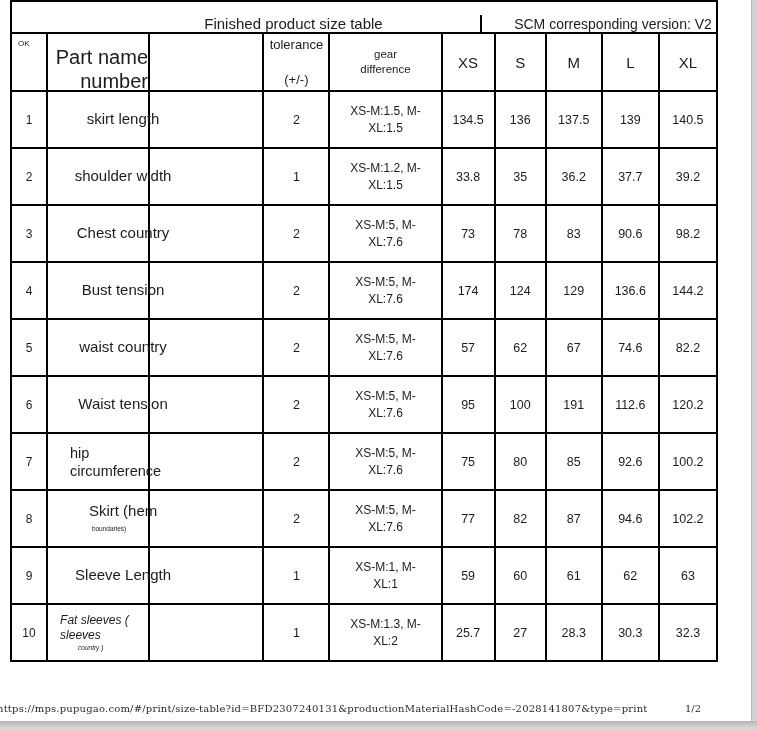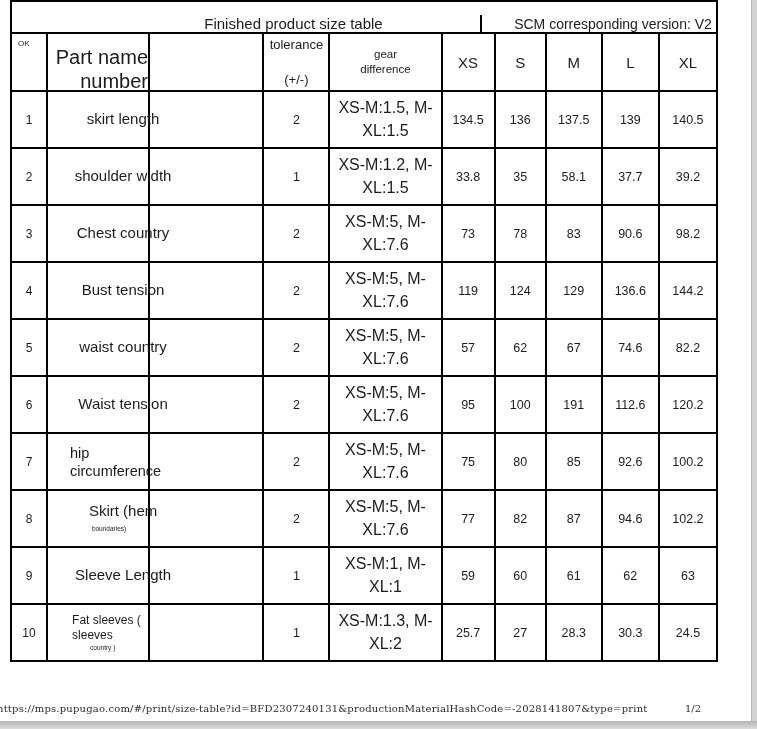--- a/index.html
+++ b/index.html
@@ -38,25 +38,25 @@
   .num-cell  { font-size:12px; }
   .name-cell { position:relative; }
   .name-wrap {
     position:absolute; left:0; top:50%; transform:translateY(-50%);
     width:150px; text-align:center; white-space:pre-line;
     font-size:15px; line-height:1.25;
   }
   .name-sub { font-size:6.5px; line-height:1.6; white-space:pre; }
   tbody tr:nth-child(7)  .name-wrap { text-align:left; padding-left:22px; font-size:14.5px; }
   tbody tr:nth-child(8)  .name-sub  { margin-top:3px; padding-right:28px; }
-  tbody tr:nth-child(10) .name-wrap { text-align:left; padding-left:24px; font-size:12px; }
+  tbody tr:nth-child(10) .name-wrap { text-align:left; padding-left:12px; font-size:12px;font-style:italic; }
   tbody tr:nth-child(10) .name-sub  { padding-left:18px; }
 
   .tol-cell  { font-size:12.5px; }
-  .gear-cell { font-size:16px; line-height:1.4; white-space:pre-line; }
+  .gear-cell { font-size:12px; line-height:1.4; white-space:pre-line; }
   .val-cell  { font-size:12.5px;margin-left:44px; }
 
   
   .footer {
     position:absolute; left:-3px; top:703px; width:760px; display:flex;
     font-family:"DejaVu Serif", serif; font-size:10px; color:#2a2a2a; white-space:nowrap;
   }
   .footer-url { flex:1; letter-spacing:0.2px; overflow:hidden; }
   .footer-page { margin-right:56px; }
 
@@ -144,21 +144,21 @@
         <span>shoulder width</span>
         <div class="name-sub"></div>
       </div>
     </td>
     <td></td>
     <td class="tol-cell">1</td>
     <td class="gear-cell">XS-M:1.2, M-
 XL:1.5</td>
     <td class="val-cell">33.8</td>
     <td class="val-cell">35</td>
-    <td class="val-cell">58.1</td>
+    <td class="val-cell">36.2</td>
     <td class="val-cell">37.7</td>
     <td class="val-cell">39.2</td>
   </tr>
 
   <tr>
     <td class="num-cell">3</td>
     <td class="name-cell">
       <div class="name-wrap">
         <span>Chest country</span>
         <div class="name-sub"></div>
@@ -180,21 +180,21 @@
     <td class="name-cell">
       <div class="name-wrap">
         <span>Bust tension</span>
         <div class="name-sub"></div>
       </div>
     </td>
     <td></td>
     <td class="tol-cell">2</td>
     <td class="gear-cell">XS-M:5, M-
 XL:7.6</td>
-    <td class="val-cell">119</td>
+    <td class="val-cell">174</td>
     <td class="val-cell">124</td>
     <td class="val-cell">129</td>
     <td class="val-cell">136.6</td>
     <td class="val-cell">144.2</td>
   </tr>
 
   <tr>
     <td class="num-cell">5</td>
     <td class="name-cell">
       <div class="name-wrap">
@@ -300,21 +300,21 @@
       </div>
     </td>
     <td></td>
     <td class="tol-cell">1</td>
     <td class="gear-cell">XS-M:1.3, M-
 XL:2</td>
     <td class="val-cell">25.7</td>
     <td class="val-cell">27</td>
     <td class="val-cell">28.3</td>
     <td class="val-cell">30.3</td>
-    <td class="val-cell">24.5</td>
+    <td class="val-cell">32.3</td>
   </tr>
 </tbody>
     </table>
   </div>
 
   <div class="footer">
     <div class="footer-url">https://mps.pupugao.com/#/print/size-table?id=BFD2307240131&amp;productionMaterialHashCode=-2028141807&amp;type=print</div>
     <div class="footer-page">1/2</div>
   </div>
 

